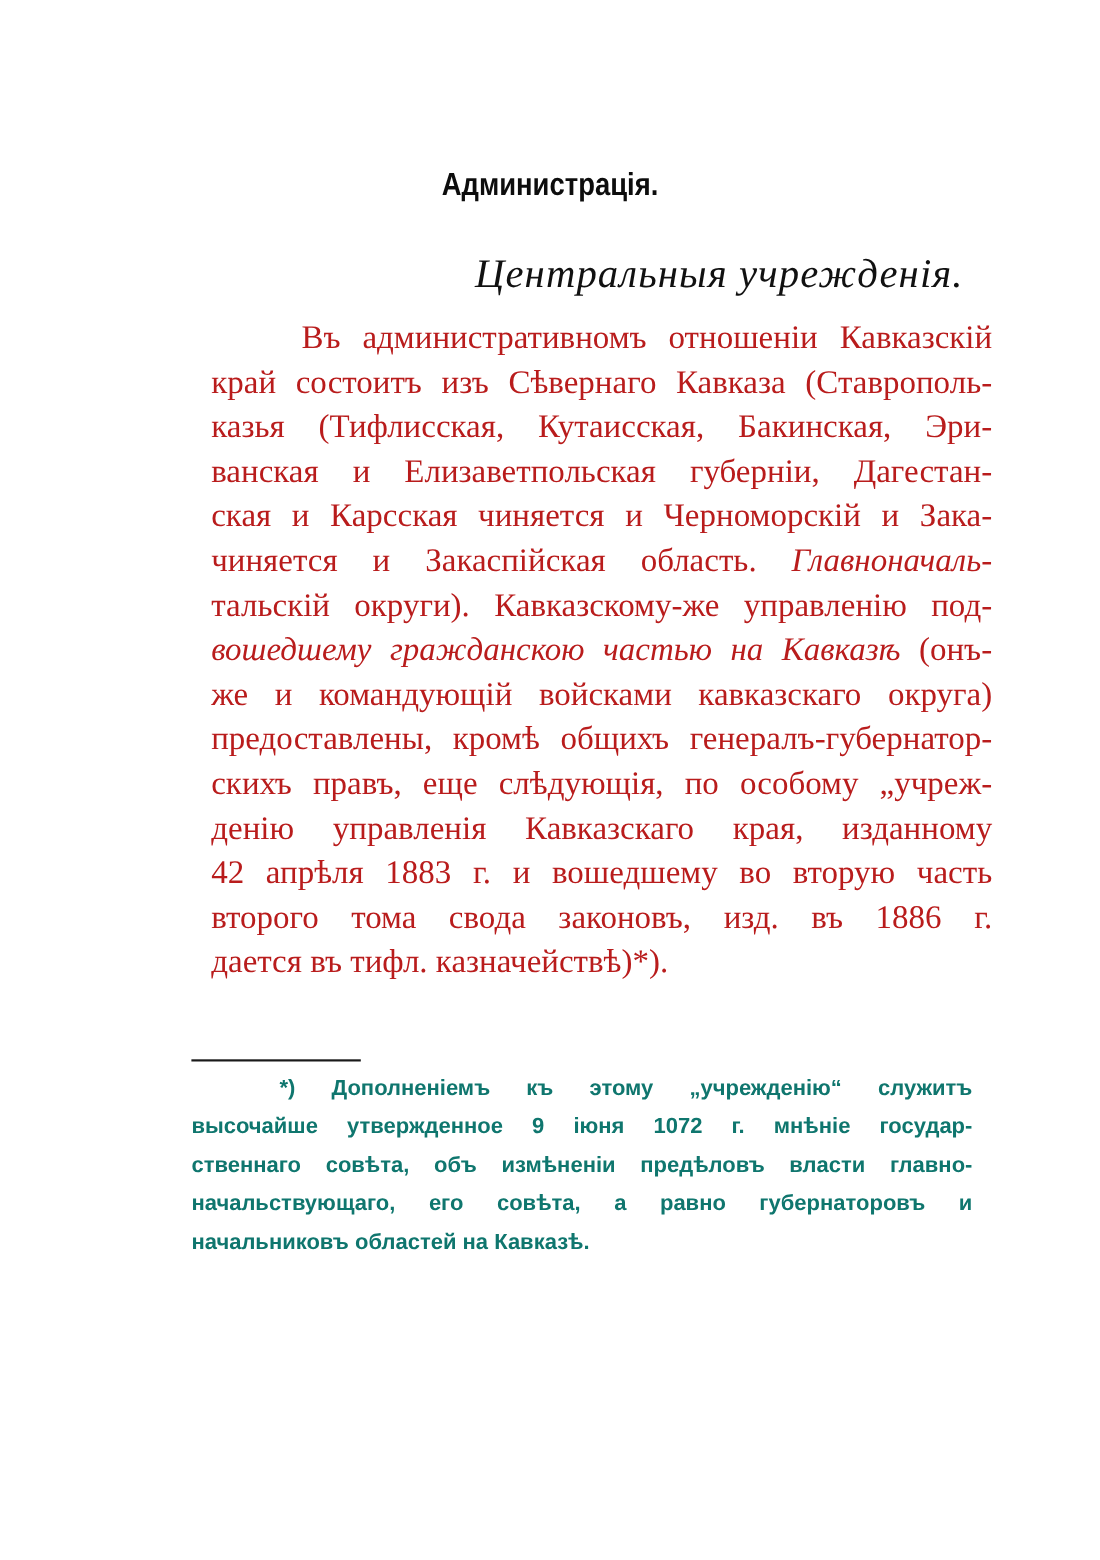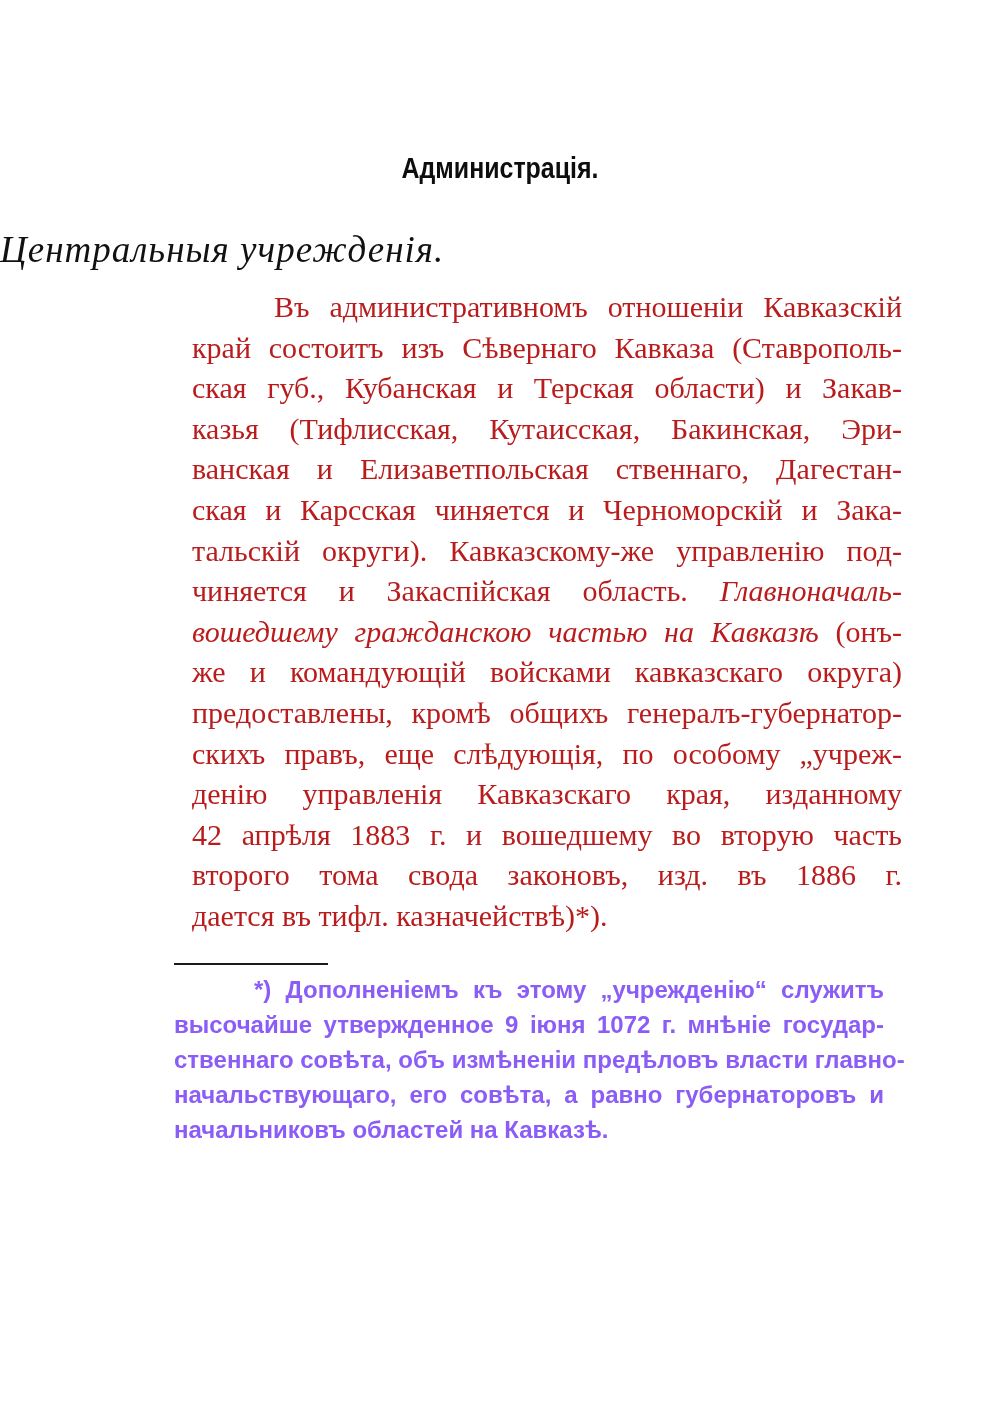--- a/index.html
+++ b/index.html
@@ -30,21 +30,21 @@
       font-size: 29px;
       letter-spacing: 0px;
       transform: scaleX(0.86);
       transform-origin: 500px 0;
       color: #0d0d0d;
     }
     .subtitle {
       position: absolute;
       left: 0; width: 876px;
       top: 228px;
-      text-align: left;
+      text-align: right;
       font-family: "Liberation Serif", "DejaVu Serif", serif;
       font-style: italic;
       font-size: 37px;
       color: #111111;
       letter-spacing: 1px;
     }
     .body-lines {
       position: absolute;
       left: 174px;
       top: 287px;
@@ -75,47 +75,46 @@
       height: 0;
       border-top: 2px solid #1a1a1a;
     }
     .footnote {
       position: absolute;
       left: 174px;
       top: 972px;
       width: 710px;
       font-family: "Liberation Sans", "DejaVu Sans", sans-serif;
       font-weight: bold;
-      font-size: 24px;
-      color: #8b5cf6;
+      font-size: 20px;
+      color: #0f766e;
     }
     .footnote .line {
       height: 35px;
       line-height: 35px;
     }
     .footnote .line.indent { padding-left: 80px; }
   </style>
 </head>
 <body>
 
 <div class="page">
 
   <div class="title">Администрацiя.</div>
 
   <div class="subtitle">Центральныя учрежденiя.</div>
 
   <div class="body-lines">
     <span class="line indent">Въ административномъ отношенiи Кавказскiй</span>
     <span class="line">край состоитъ изъ Сѣвернаго Кавказа (Ставрополь-</span>
-    <span class="line">ская губ., Кубанская и Терская области) и Закав-</span>
     <span class="line">казья (Тифлисская, Кутаисская, Бакинская, Эри-</span>
-    <span class="line">ванская и Елизаветпольская ственнаго, Дагестан-</span>
+    <span class="line">ванская и Елизаветпольская губернiи, Дагестан-</span>
     <span class="line">ская и Карсская чиняется и Черноморскiй и Зака-</span>
+    <span class="line"><span>чиняется и Закаспiйская область. </span><span class="it">Главноначаль-</span></span>
     <span class="line">тальскiй округи). Кавказскому-же управленiю под-</span>
-    <span class="line"><span>чиняется и Закаспiйская область. </span><span class="it">Главноначаль-</span></span>
     <span class="line"><span class="it">вошедшему гражданскою частью на Кавказѣ</span><span> (онъ-</span></span>
     <span class="line">же и командующiй войсками кавказскаго округа)</span>
     <span class="line">предоставлены, кромѣ общихъ генералъ-губернатор-</span>
     <span class="line">скихъ правъ, еще слѣдующiя, по особому „учреж-</span>
     <span class="line">денiю управленiя Кавказскаго края, изданному</span>
     <span class="line">42 апрѣля 1883 г. и вошедшему во вторую часть</span>
     <span class="line">второго тома свода законовъ, изд. въ 1886 г.</span>
     <span class="line last">дается въ тифл. казначействѣ)*).</span>
   </div>
 

